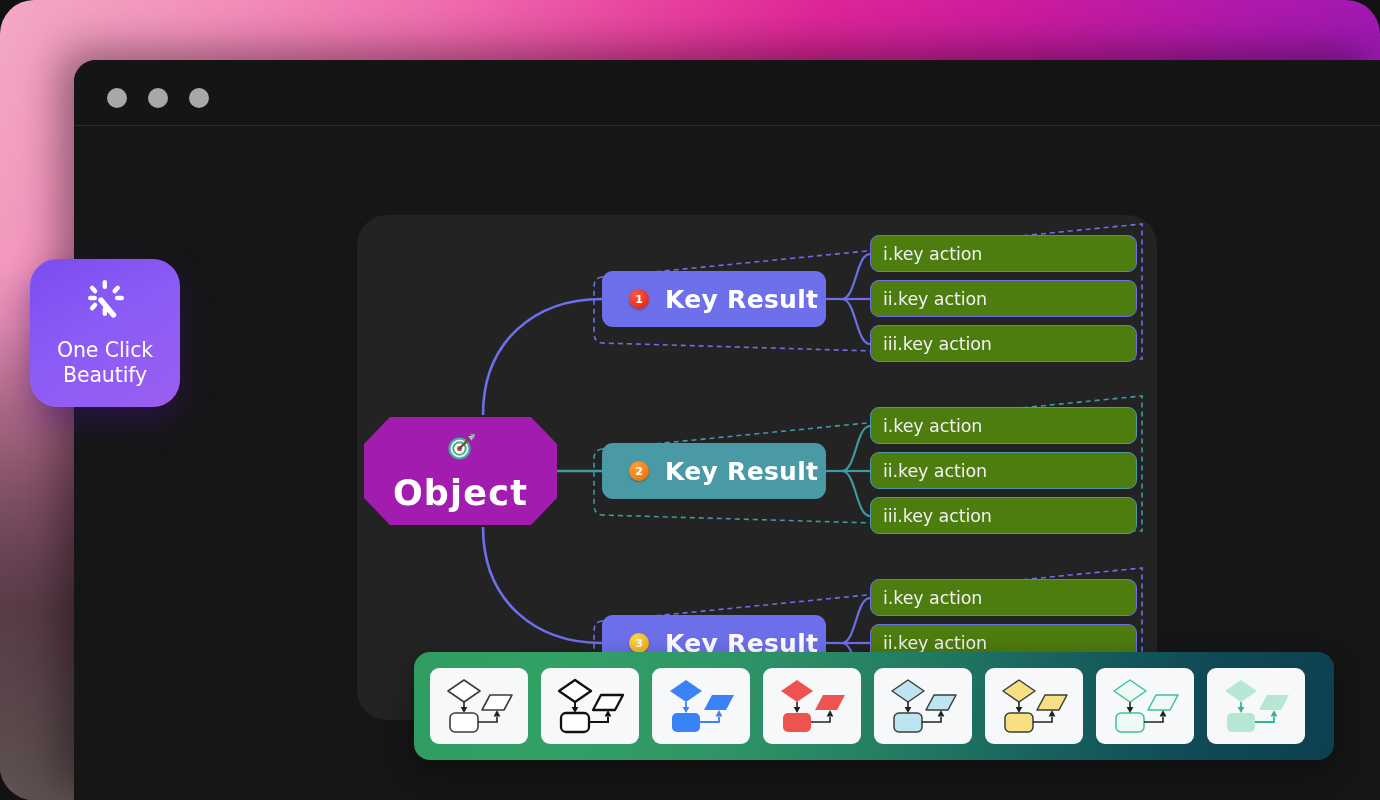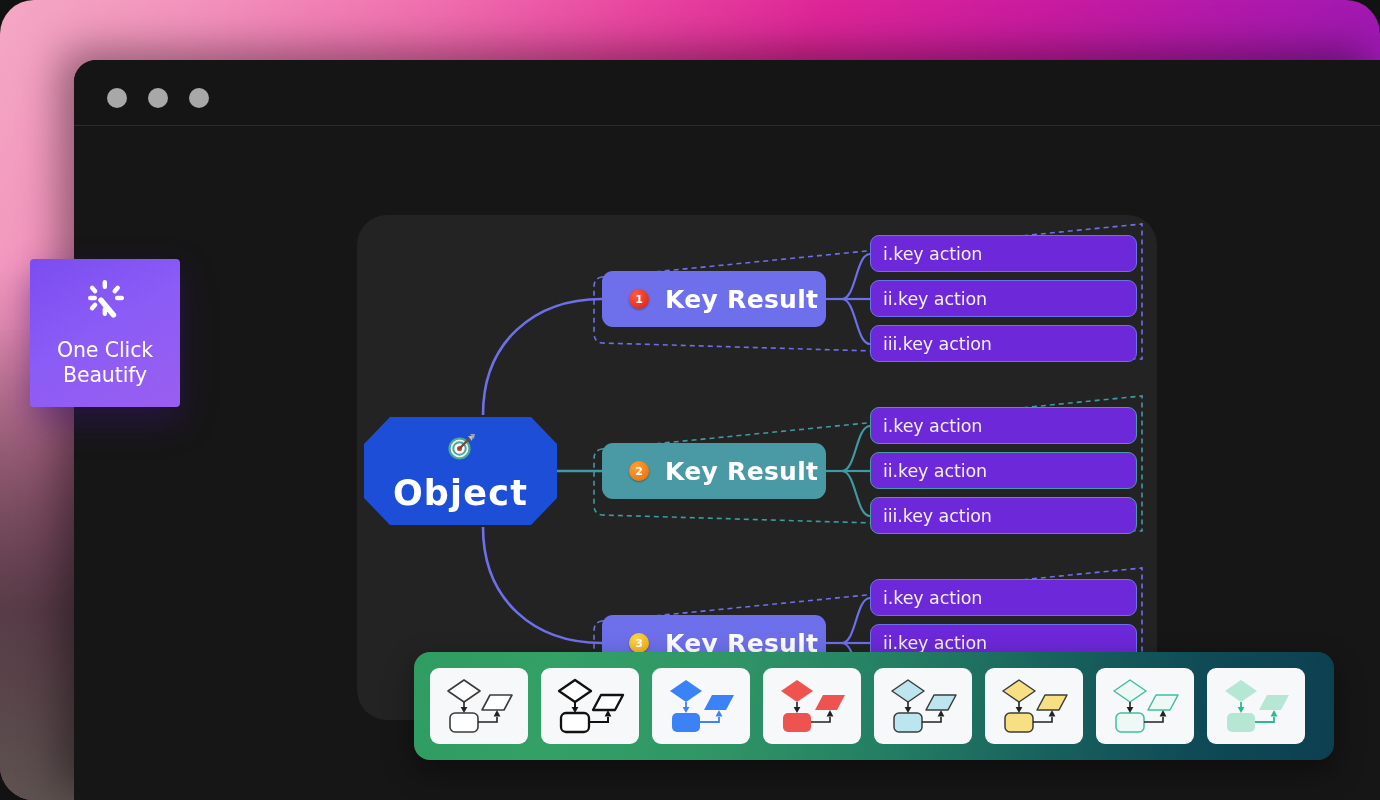--- a/index.html
+++ b/index.html
@@ -55,40 +55,40 @@
 
   
   .canvas-panel{
     position:absolute;left:283px;top:88px;width:800px;height:505px;
     background:#232323;border-radius:30px;
   }
 
   
   .beautify{
     position:absolute;left:30px;top:259px;width:150px;height:148px;
-    border-radius:4px;
+    border-radius:27px;
     background:linear-gradient(150deg,#7b4df0 0%,#8b5cf6 48%,#9a5ef0 100%);
     box-shadow:0 14px 34px rgba(60,20,120,0.45);
     display:flex;flex-direction:column;align-items:center;justify-content:center;
     color:#fff;
   }
   .beautify .wand{margin-bottom:10px;}
   .beautify .label{
     font-size:20.5px;line-height:25px;text-align:center;letter-spacing:-0.1px;
     font-family:"DejaVu Sans", sans-serif;
   }
 
   
   .mm-svg{position:absolute;left:0;top:0;width:1306px;height:673px;overflow:visible;}
 
   
   .node{position:absolute;}
   .object-node{
     left:290px;top:290px;width:193px;height:108px;
-    background:#1d4ed8;
+    background:#a21caf;
     clip-path:polygon(26px 0,167px 0,193px 27px,193px 81px,167px 108px,26px 108px,0 81px,0 27px);
     display:flex;flex-direction:column;align-items:center;justify-content:center;
     color:#fff;
   }
   .object-node .tgt{font-size:27px;line-height:27px;margin-top:2px;}
   .object-node .txt{
     font-size:35px;font-weight:bold;letter-spacing:1.2px;margin-top:6px;
     font-family:"DejaVu Sans", sans-serif;
   }
 
@@ -103,21 +103,21 @@
     font-family:"DejaVu Sans", sans-serif;
     box-shadow:0 1px 2px rgba(0,0,0,0.35);
   }
   .kr .krtxt{
     margin-left:16px;font-size:25px;font-weight:bold;letter-spacing:0.3px;
     font-family:"DejaVu Sans", sans-serif;
   }
 
   .act{
     width:267px;height:37px;border-radius:9px;
-    background:#6d28d9;
+    background:#4d7c0f;
     display:flex;align-items:center;
     box-sizing:border-box;
   }
   .act .atxt{
     margin-left:12px;color:#f2f2f2;font-size:17.5px;letter-spacing:-0.1px;
     font-family:"DejaVu Sans", sans-serif;
   }
 
   
   .strip{

